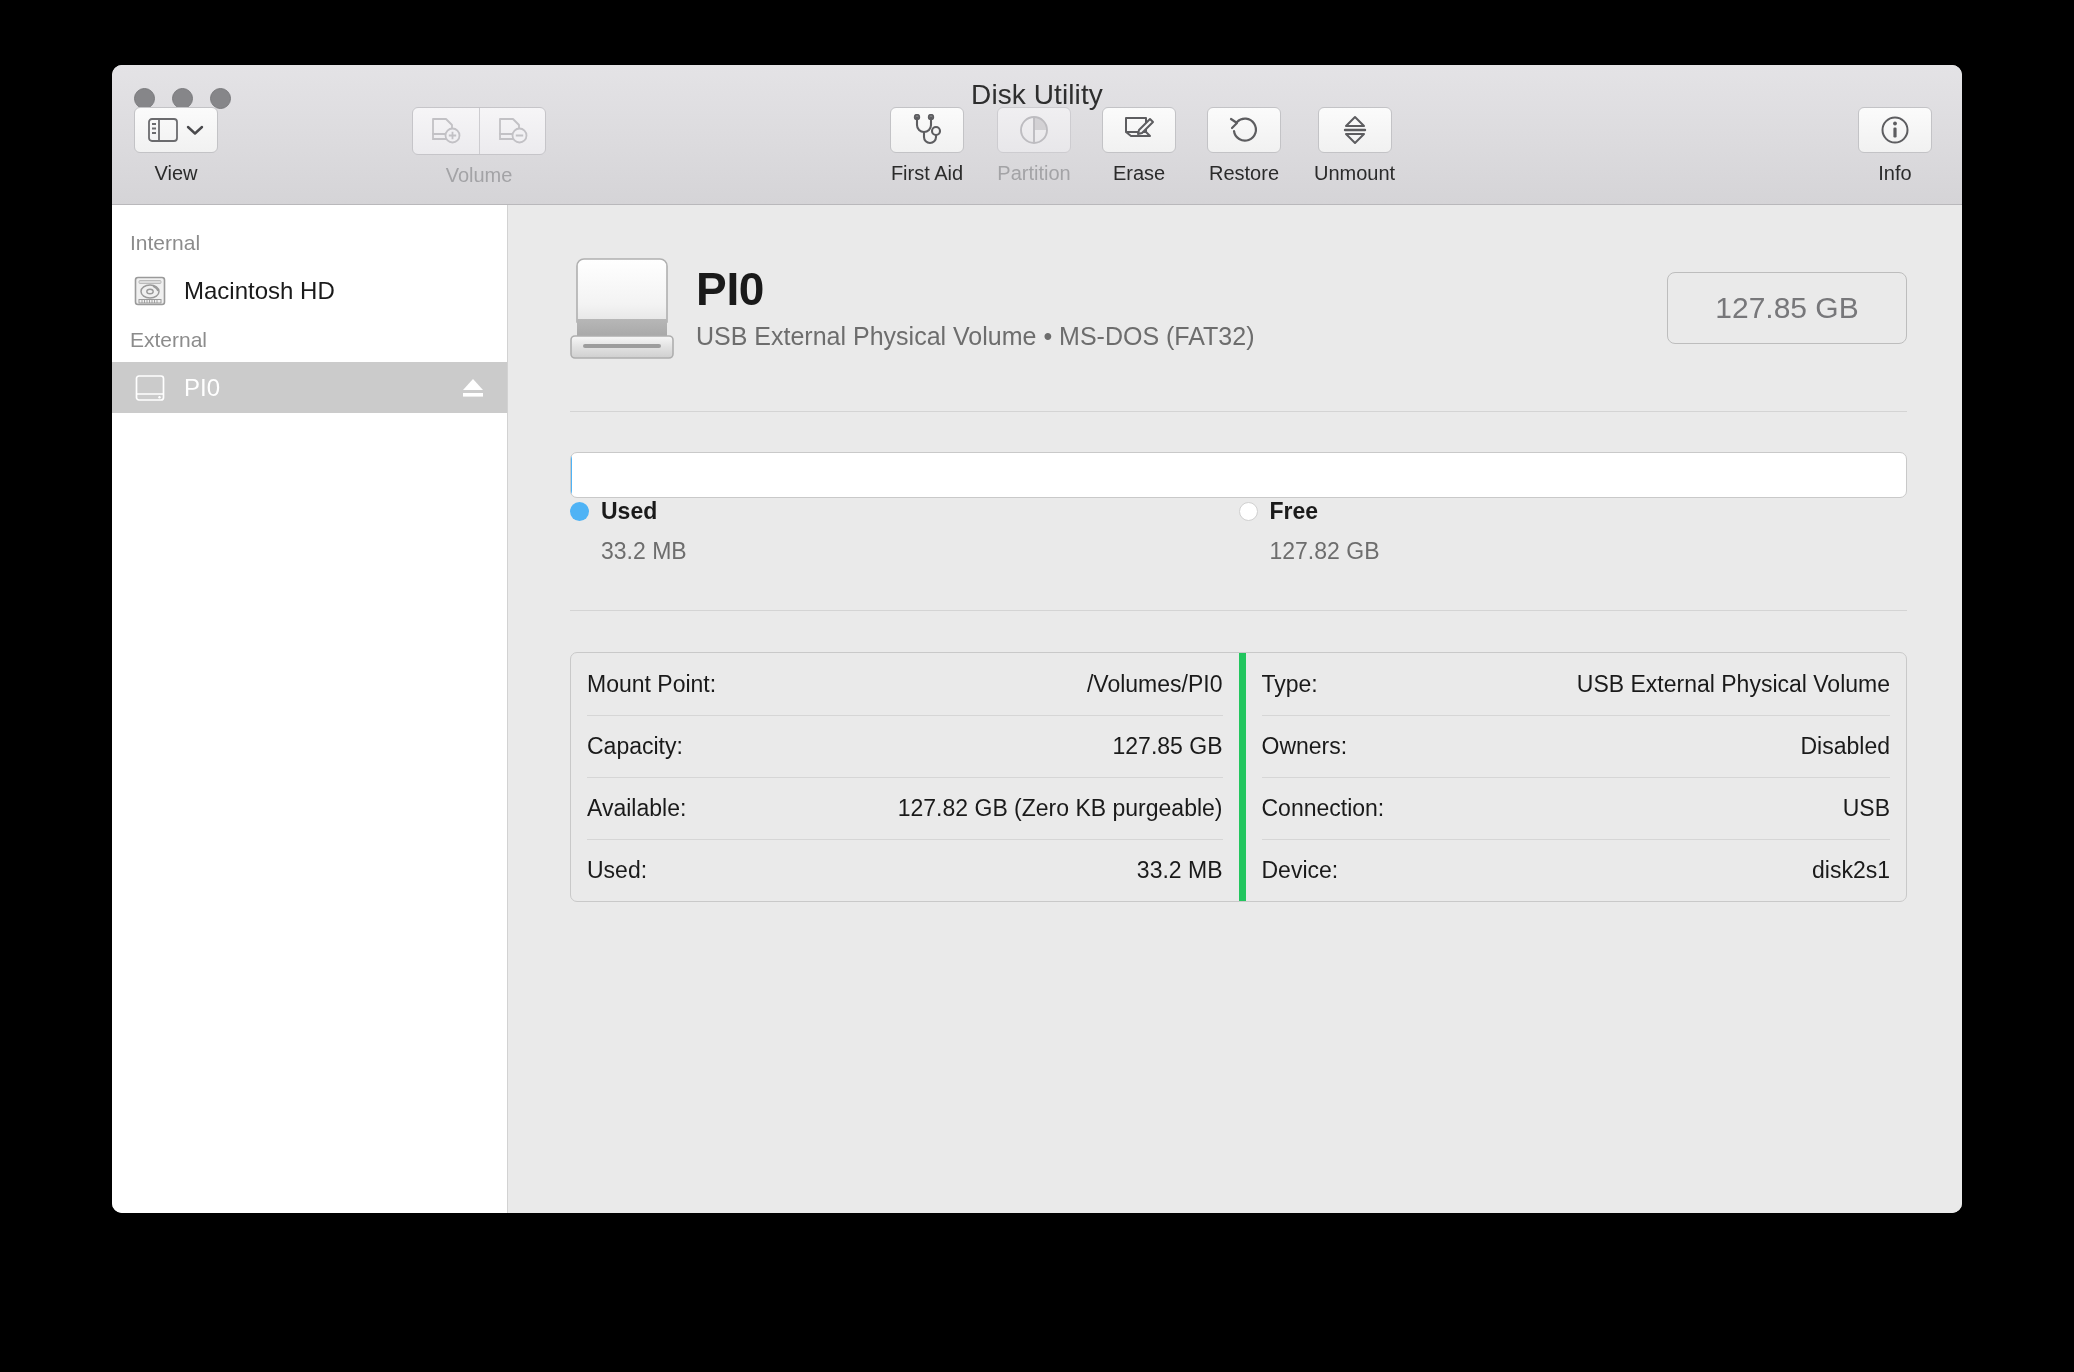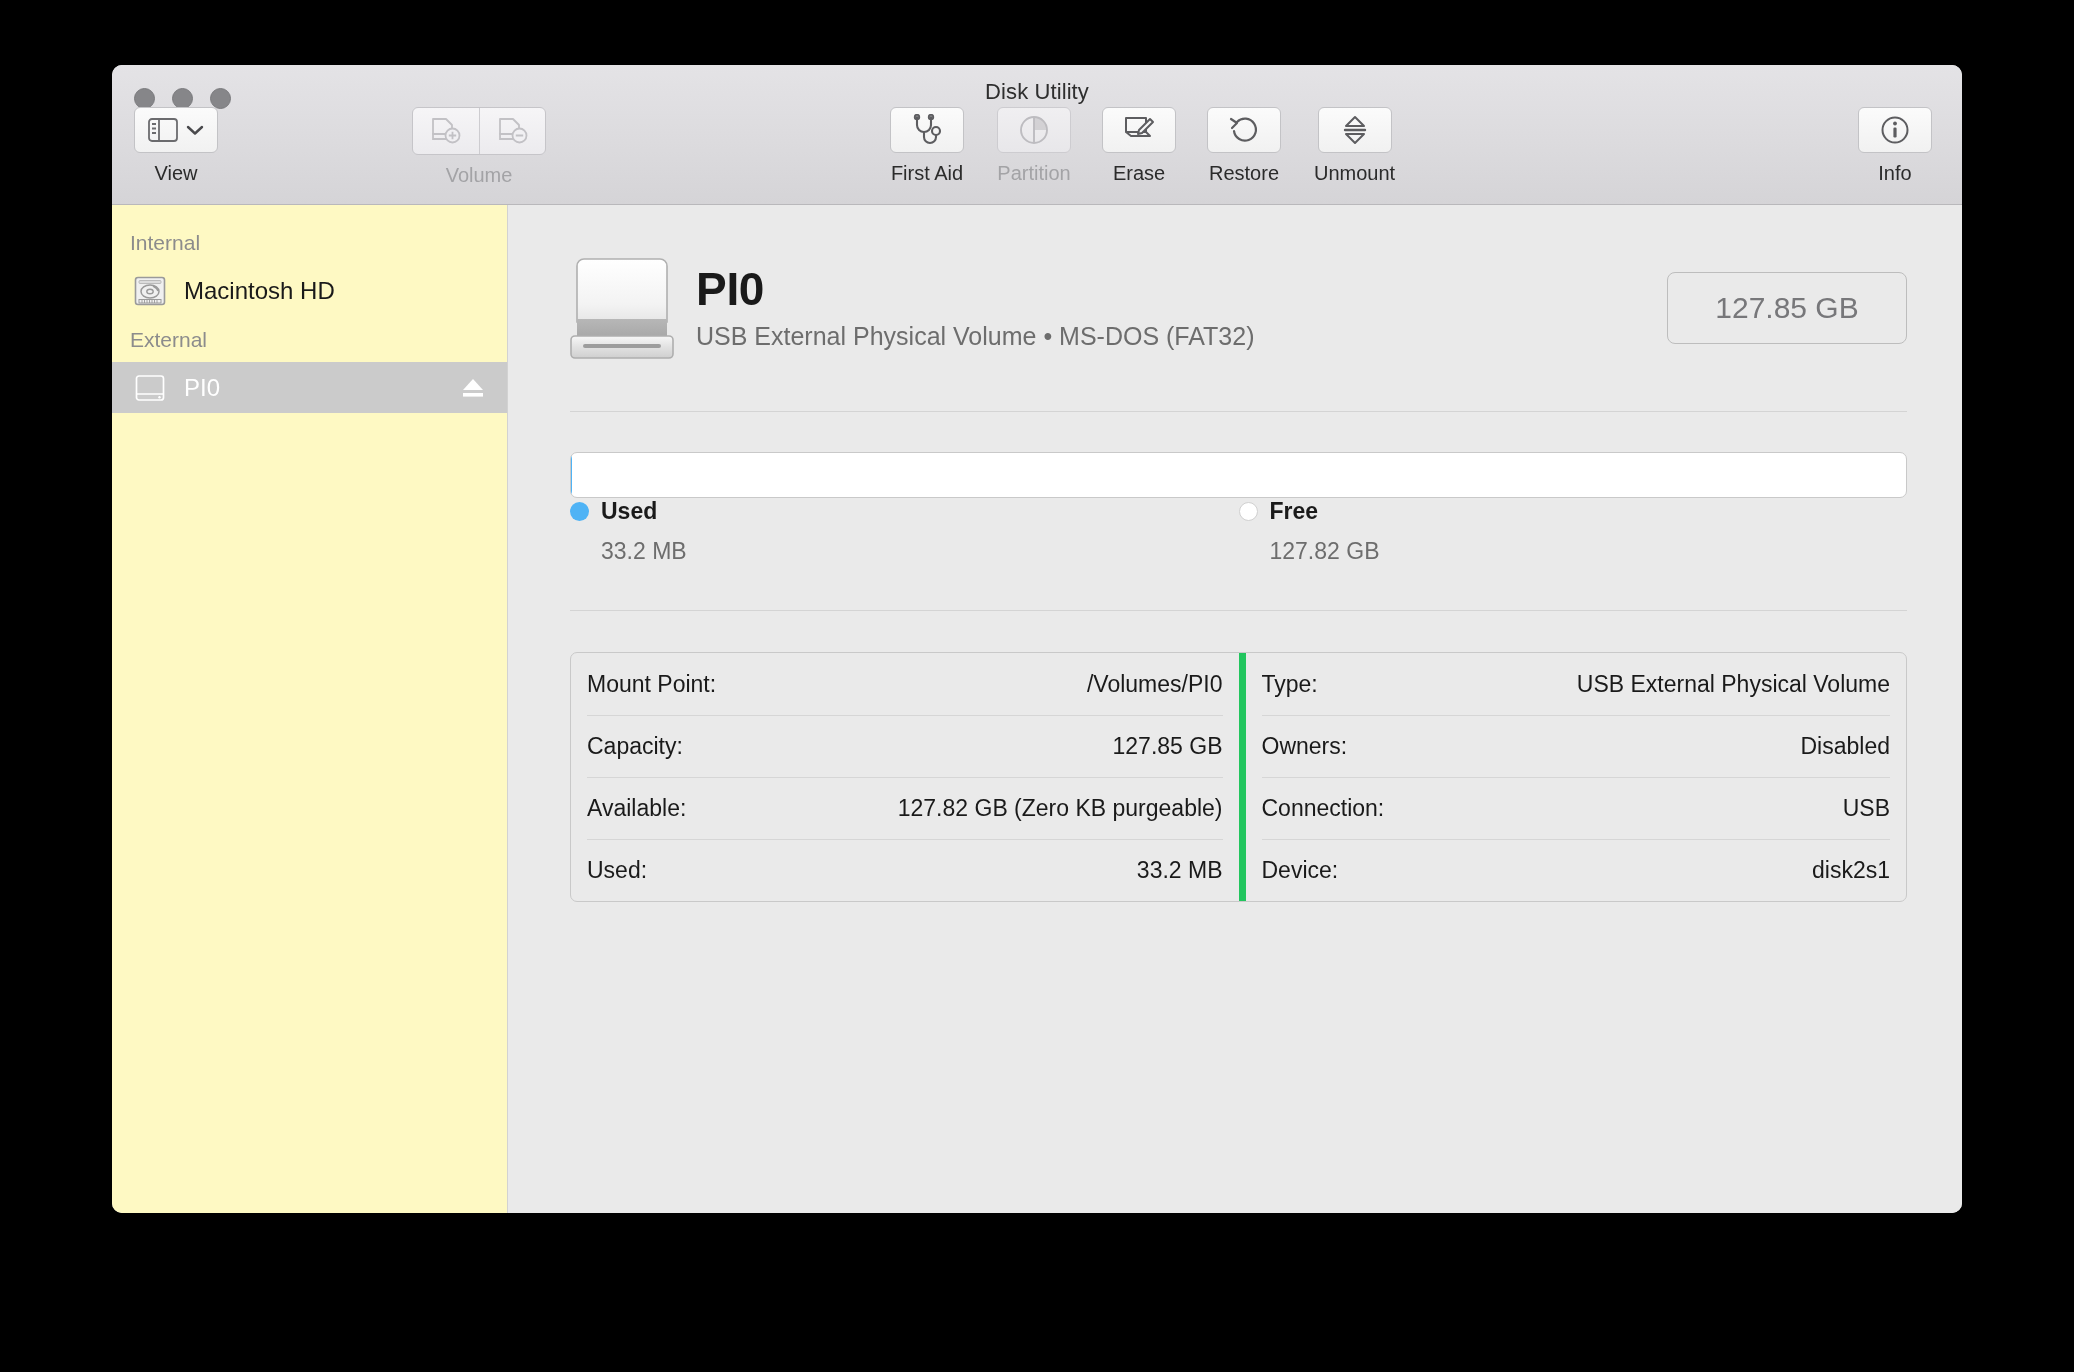--- a/index.html
+++ b/index.html
@@ -49,21 +49,21 @@
     border-radius: 50%;
     background: #868689;
     border: 0.5px solid #7a7a7d;
   }
 
   .win-title {
     position: absolute;
     top: 14px;
     left: 0; right: 0;
     text-align: center;
-    font-size: 22px;
+    font-size: 28px;
     color: #2e2e2e;
     letter-spacing: 0.1px;
   }
 
   .toolbar {
     position: absolute;
     left: 0; right: 0;
     top: 42px;
     height: 98px;
   }
@@ -124,21 +124,21 @@
   
   .body {
     flex: 1 1 auto;
     display: flex;
     min-height: 0;
   }
 
   .sidebar {
     width: 396px;
     flex: 0 0 396px;
-    background: #fef9c3;
+    background: #ffffff;
     border-right: 1px solid #d2d2d2;
     padding-top: 14px;
   }
 
   .sb-header {
     font-size: 21px;
     color: #8c8c8c;
     padding: 12px 0 10px 18px;
     font-weight: 400;
   }

